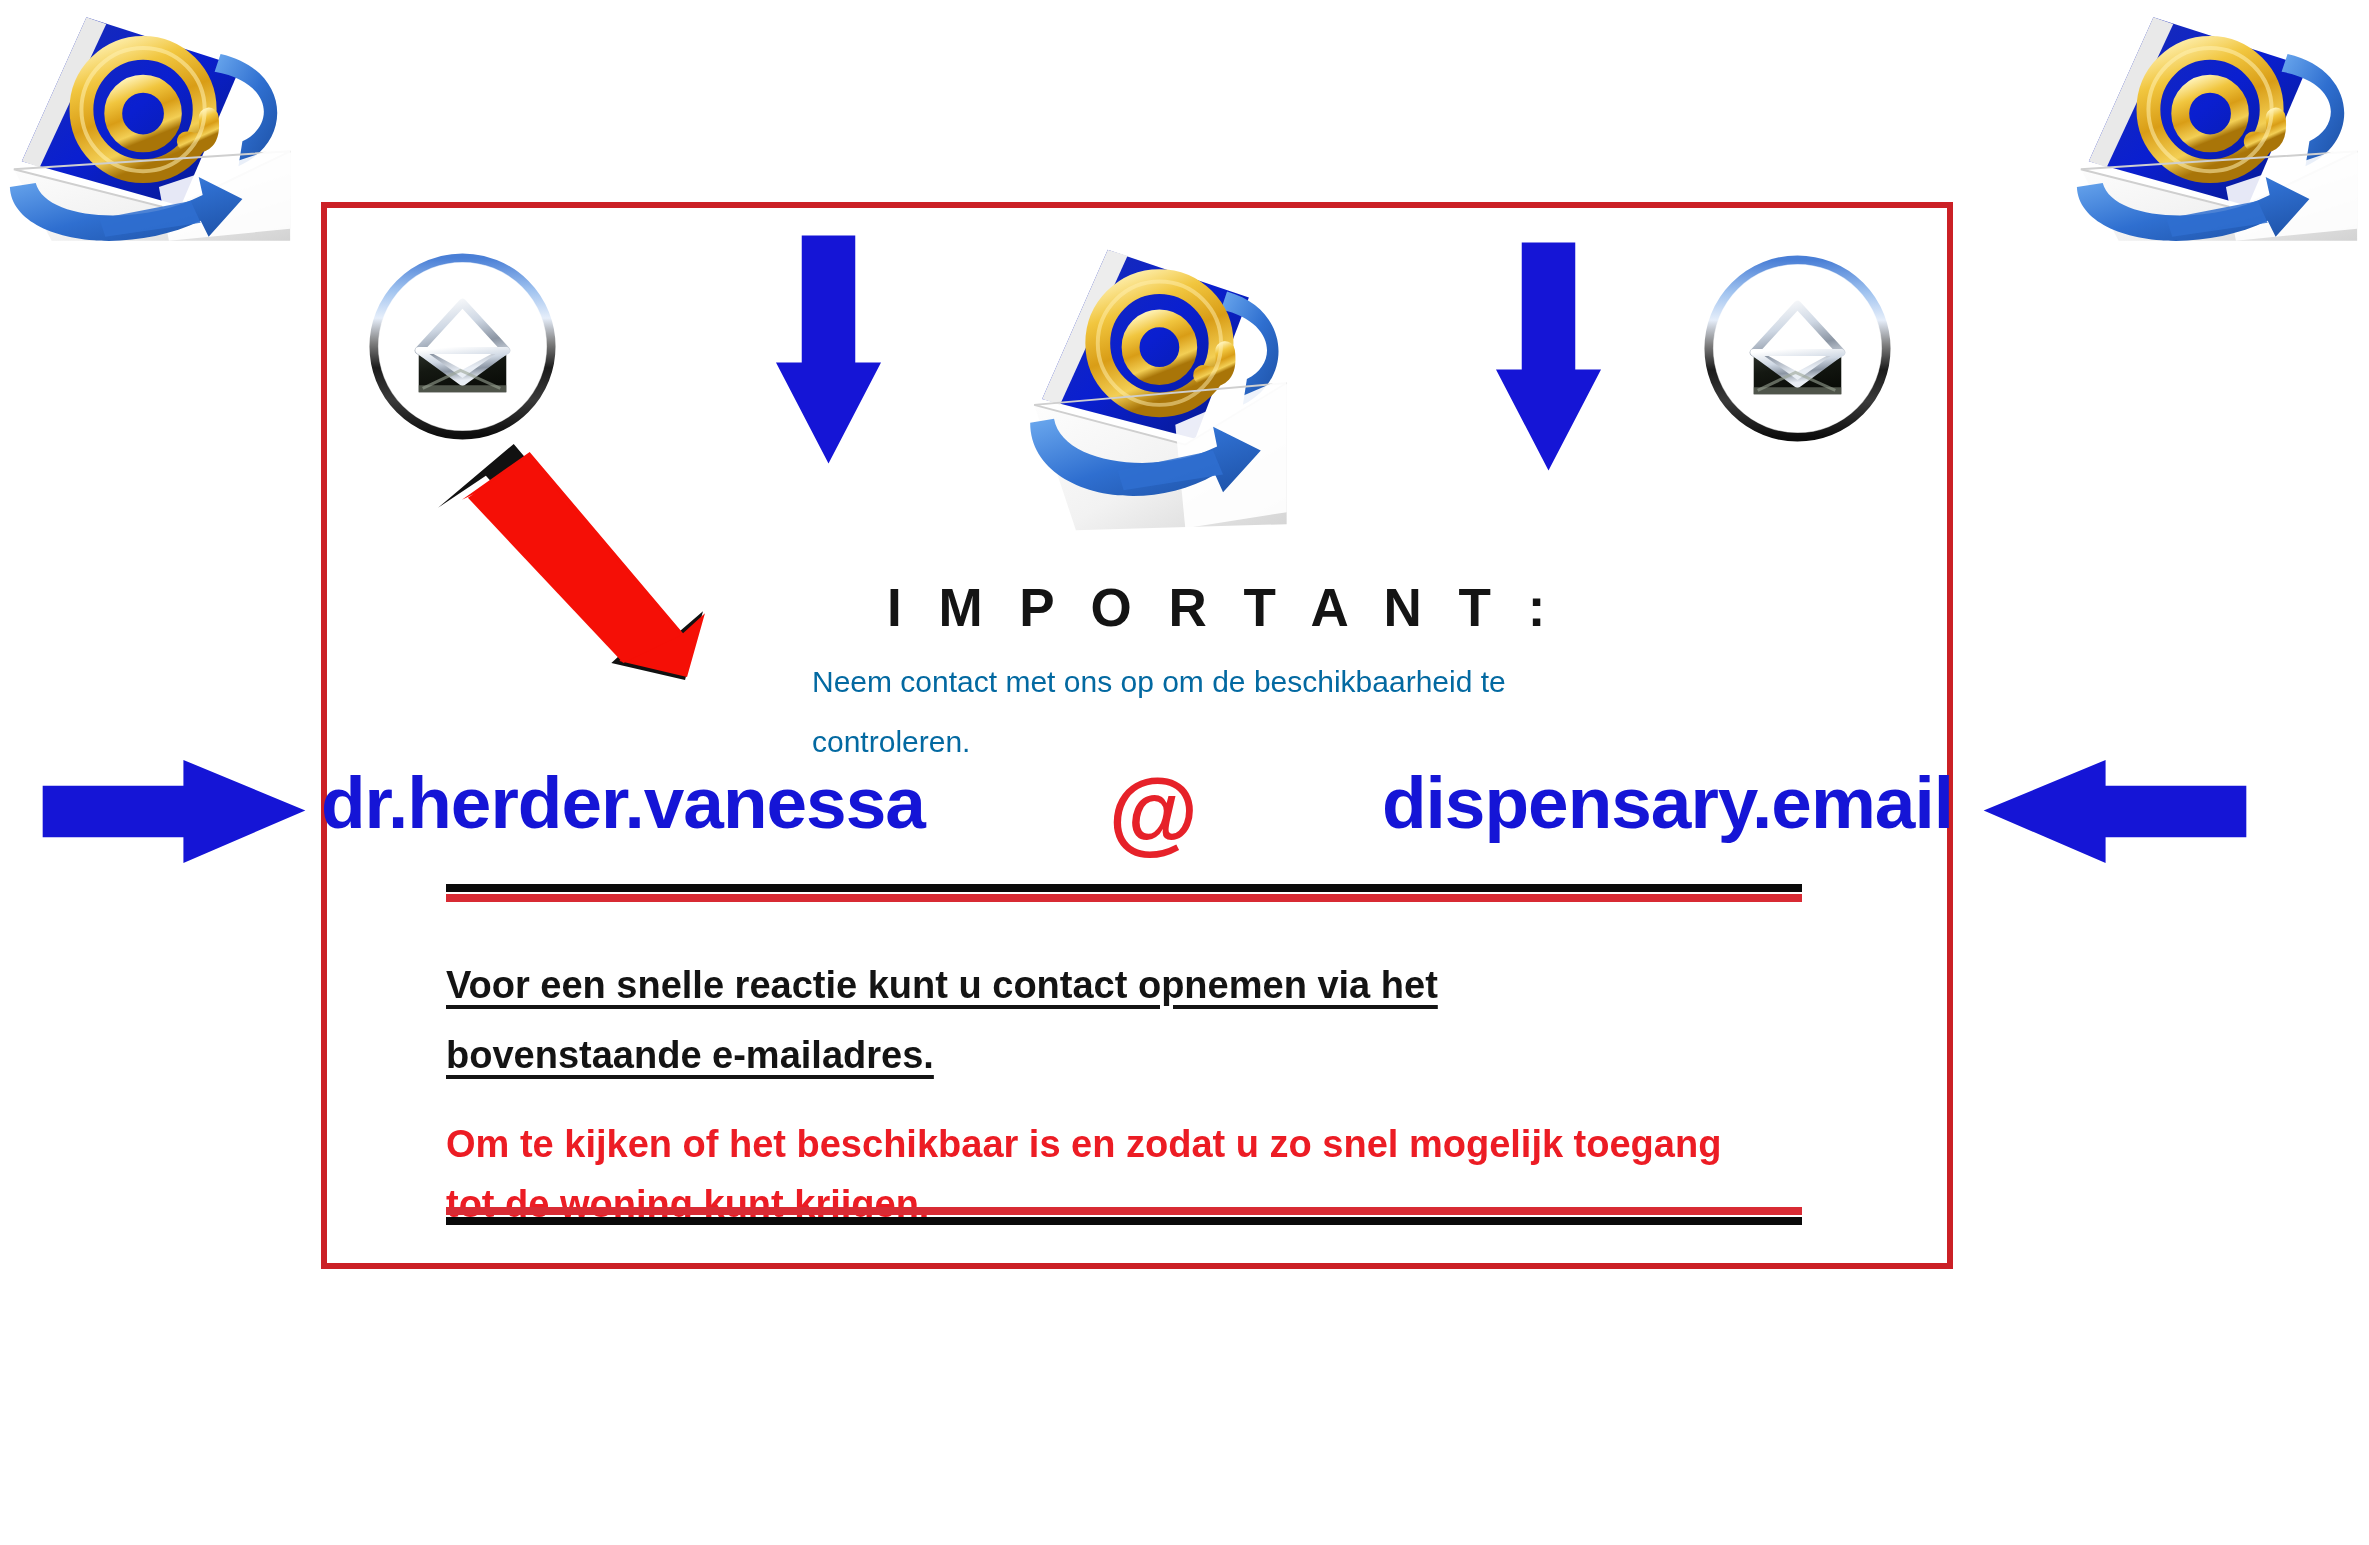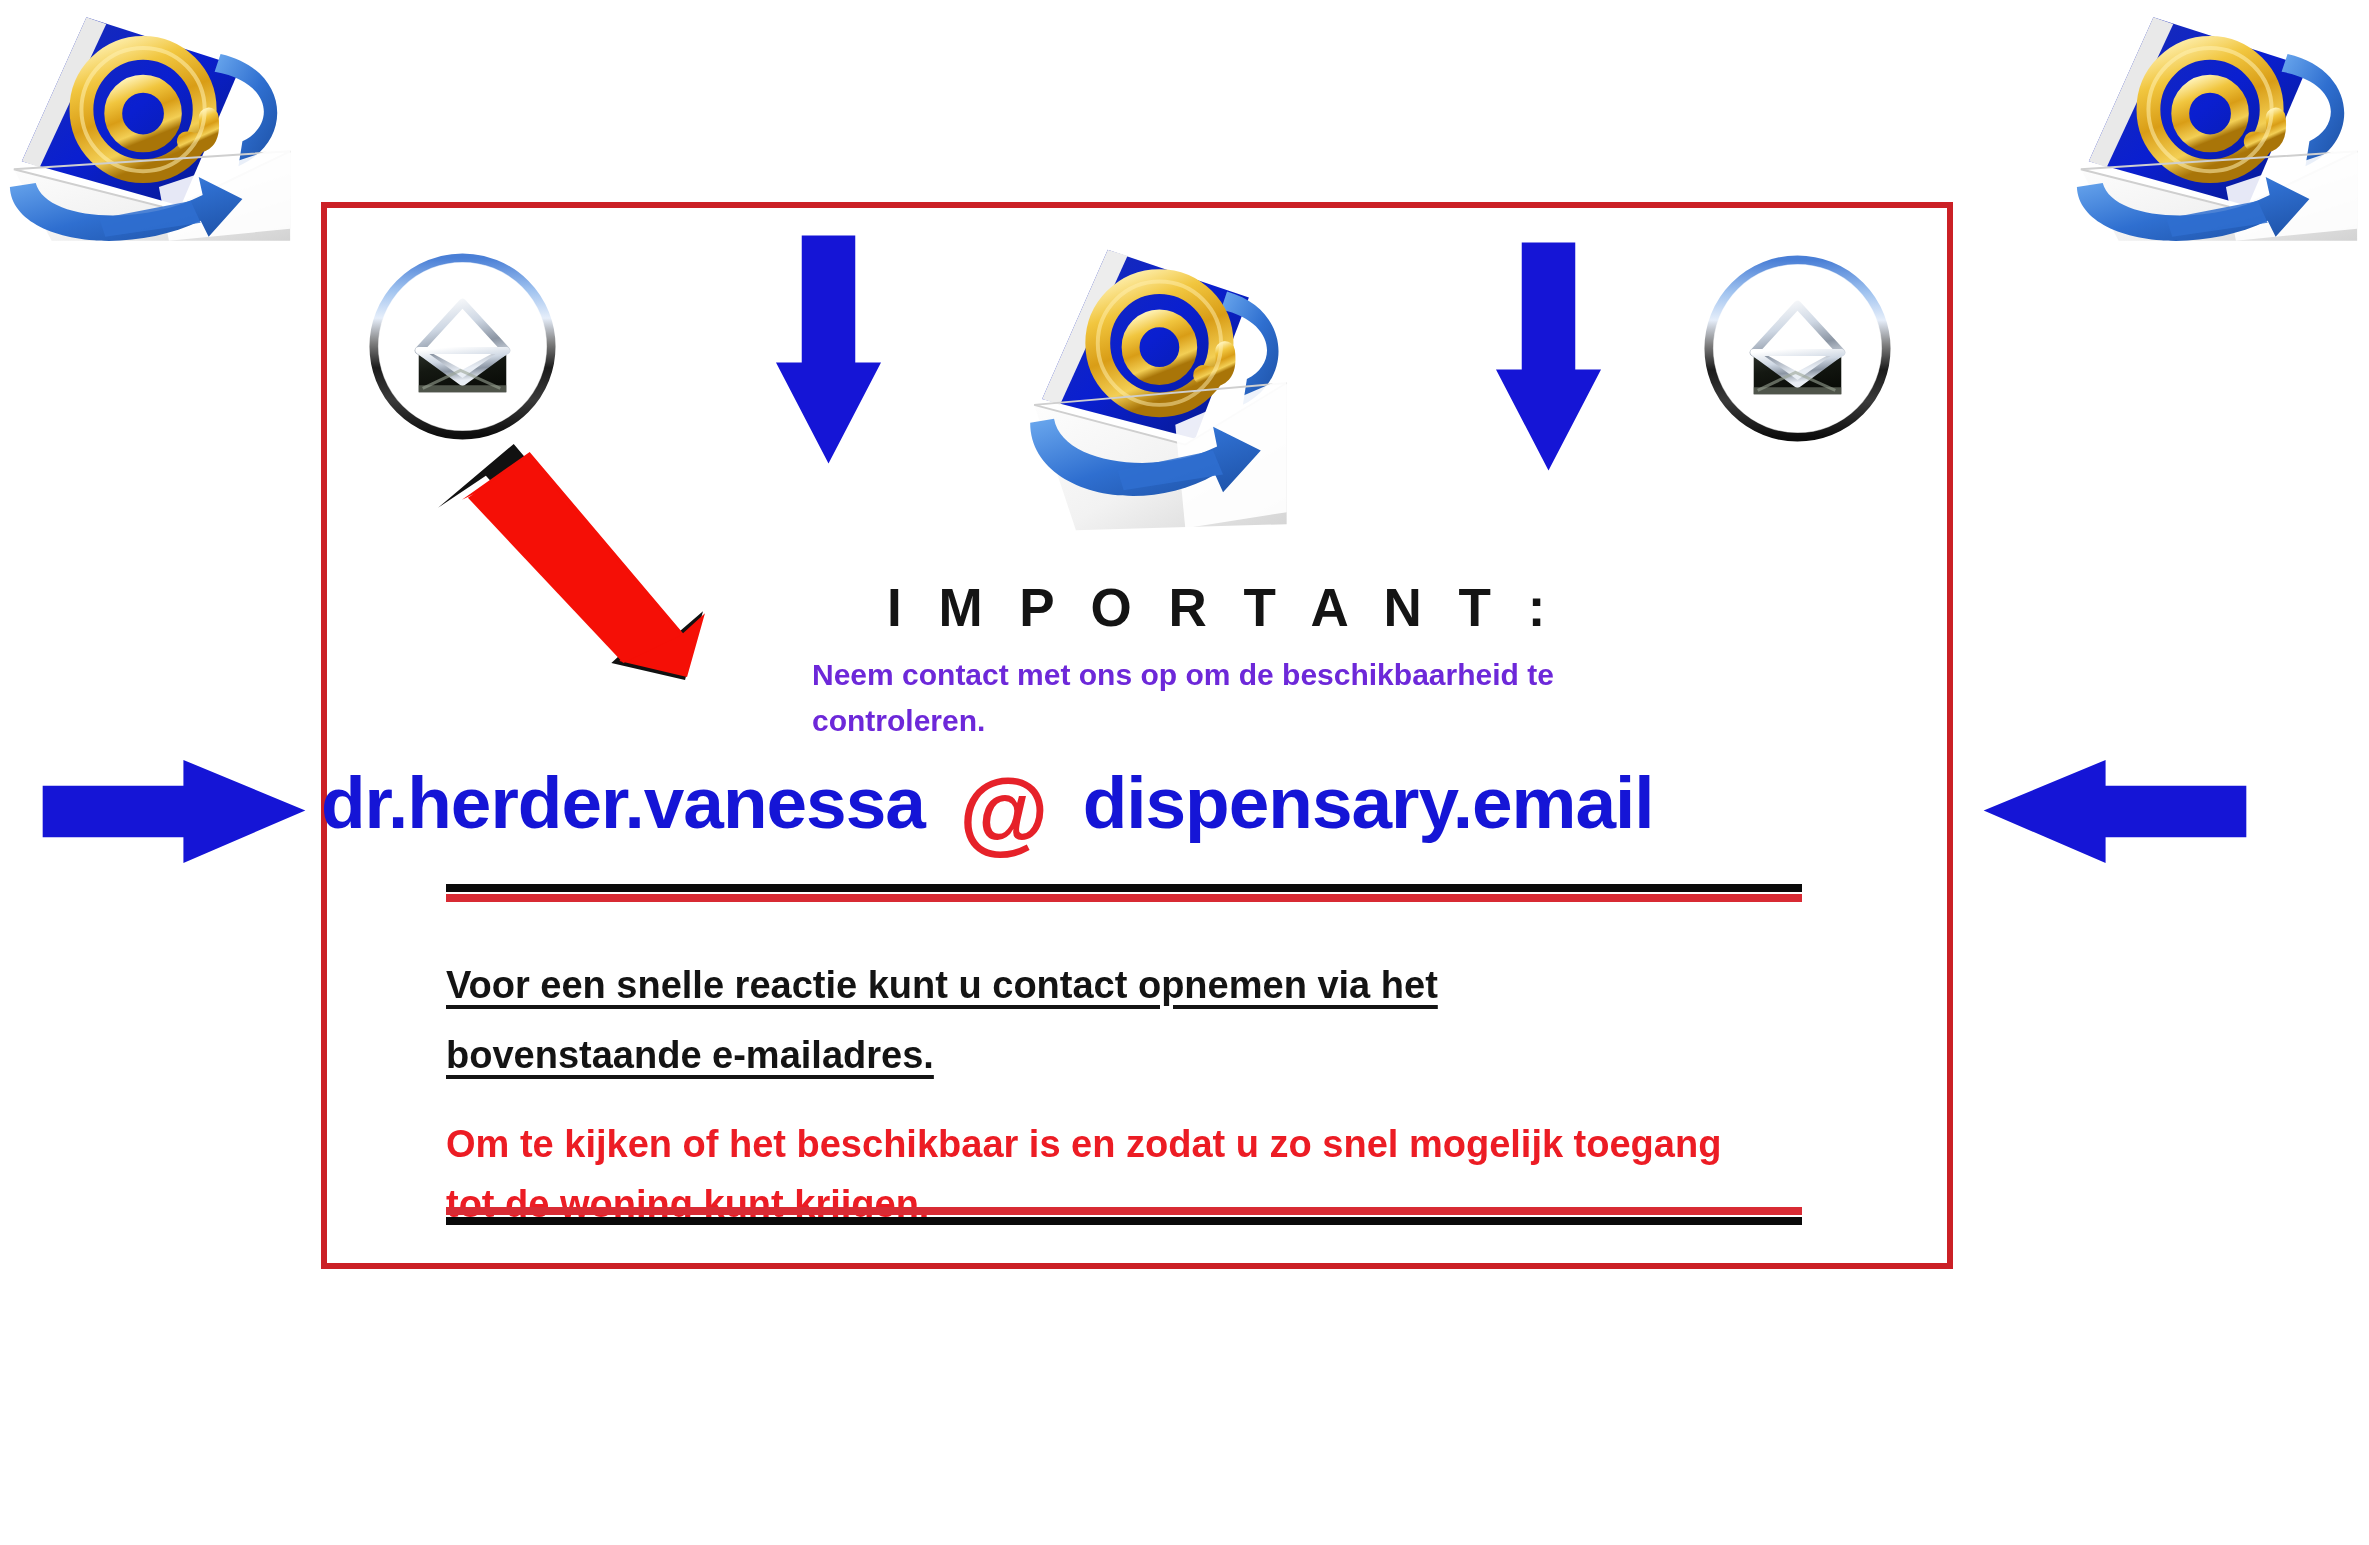--- a/index.html
+++ b/index.html
@@ -104,35 +104,35 @@
     white-space: nowrap;
     margin-left: 13px;
   }
 
   .subline {
     position: absolute;
     left: 812px;
     top: 652px;
     width: 786px;
     font-size: 30px;
-    font-weight: 700;
-    line-height: 46px;
-    color: #6d28d9;
+    font-weight: 400;
+    line-height: 60px;
+    color: #0369a1;
     font-family: "Liberation Sans", sans-serif;
   }
 
   .email-row {
     position: absolute;
     left: 321px;
     top: 748px;
     width: 1632px;
     height: 109px;
     display: flex;
     align-items: center;
-    justify-content: flex-start;
+    justify-content: space-between;
   }
   .email-local, .email-domain {
     font-size: 73px;
     font-weight: 700;
     color: #1515D6;
     font-family: "Liberation Sans", sans-serif;
     letter-spacing: -1px;
     white-space: nowrap;
   }
   .email-at {

